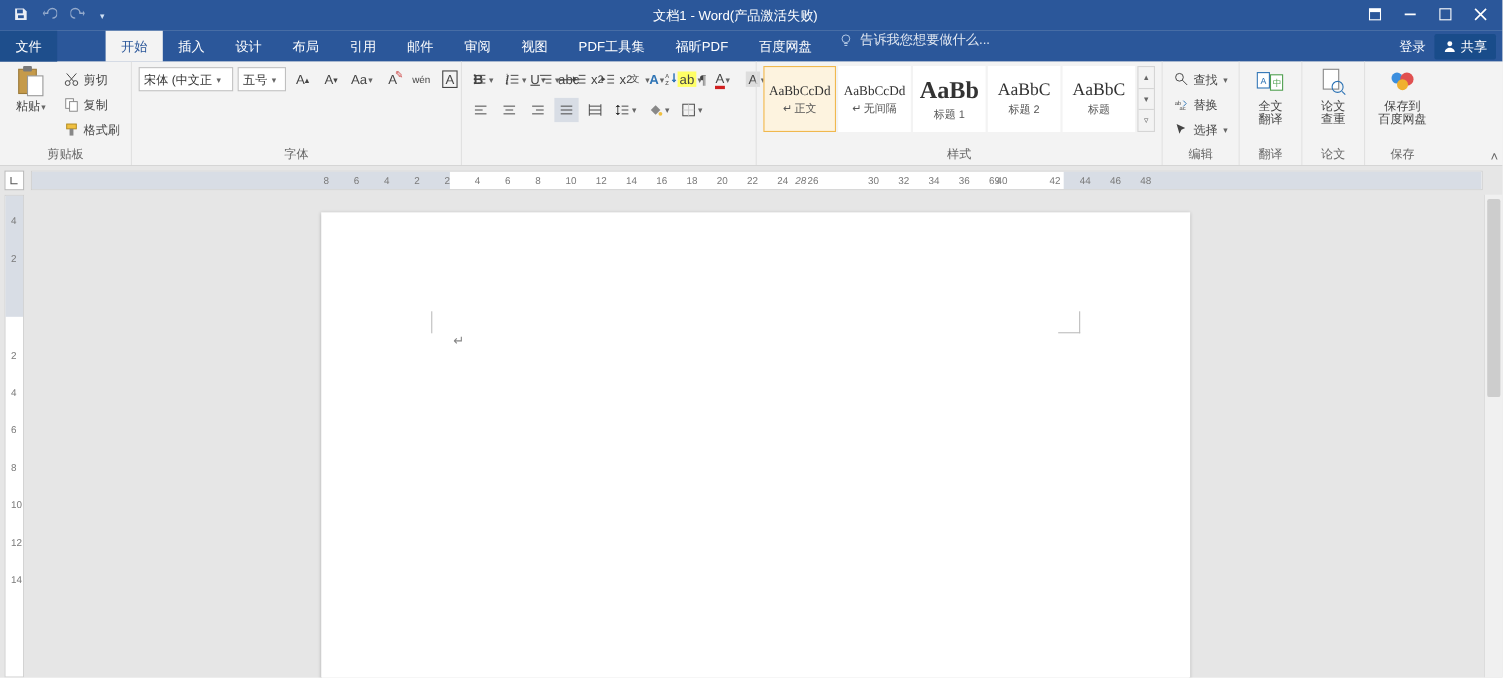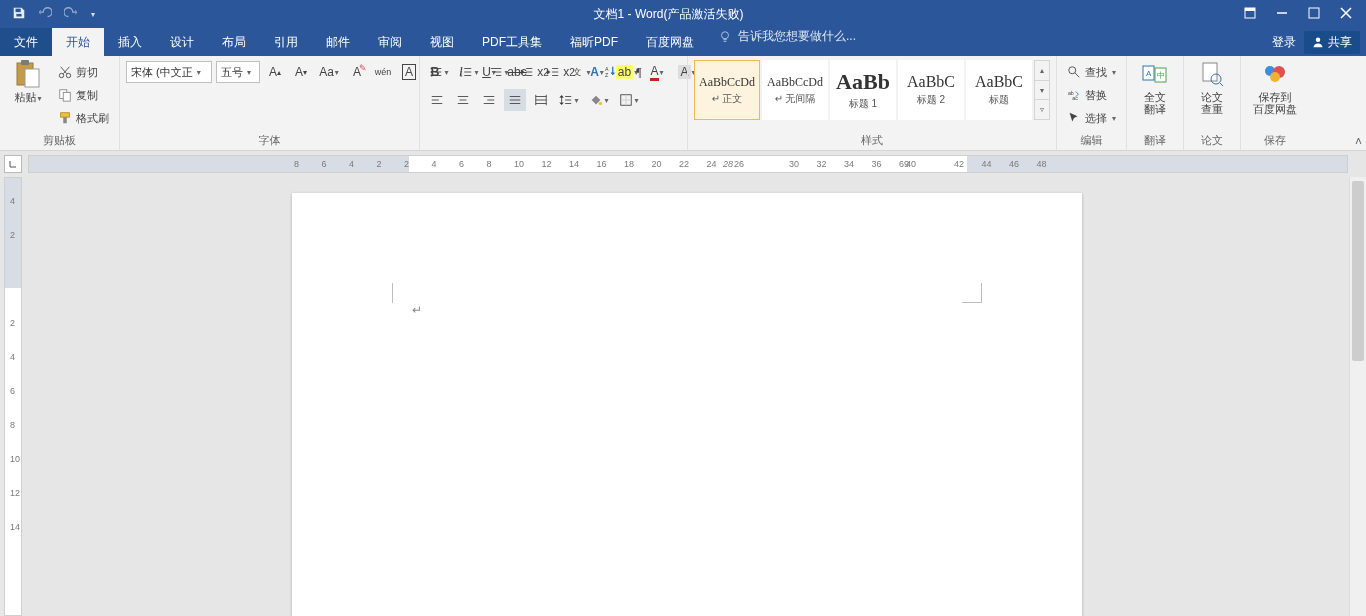--- a/index.html
+++ b/index.html
@@ -10,21 +10,21 @@
 .qat { display: flex; align-items: center; gap: 12px; padding: 0 12px; }
 .qat svg { width: 14px; height: 14px; }
 .qat .dim { opacity: 0.5; }
 .title-center { flex: 1; text-align: center; }
 .win-controls { display: flex; align-items: center; gap: 20px; padding: 0 14px; }
 .win-controls svg { width: 12px; height: 12px; }
 
 
 .tabs { height: 28px; background: #2b579a; display: flex; align-items: stretch; color: #fff; font-size: 12px; }
 .tab { padding: 0 14px; display: flex; align-items: center; cursor: pointer; }
-.tab.active { background: #f3f3f3; color: #2b579a; }
+.tab.active { background: #f3f3f3; color: #2b579a; margin-left: 44px; }
 .tab.file { background: #1e4e8c; }
 .tabs-spacer { flex: 1; display: flex; align-items: flex-start; padding-left: 10px; }
 .tell-me { display: flex; align-items: center; gap: 6px; opacity: .85; }
 .tabs-right { display: flex; align-items: center; gap: 8px; padding-right: 6px; }
 .share-btn { background: #194c8a; padding: 3px 8px; display: flex; align-items: center; gap: 4px; border-radius: 2px; }
 
 
 .ribbon { height: 95px; background: #f3f3f3; border-bottom: 1px solid #d5d5d5; display: flex; font-size: 11px; color: #444; }
 .group { border-right: 1px solid #e1e1e1; padding: 4px 6px 0 6px; display: flex; flex-direction: column; position: relative; }
 .group-body { flex: 1; display: flex; align-items: flex-start; }

